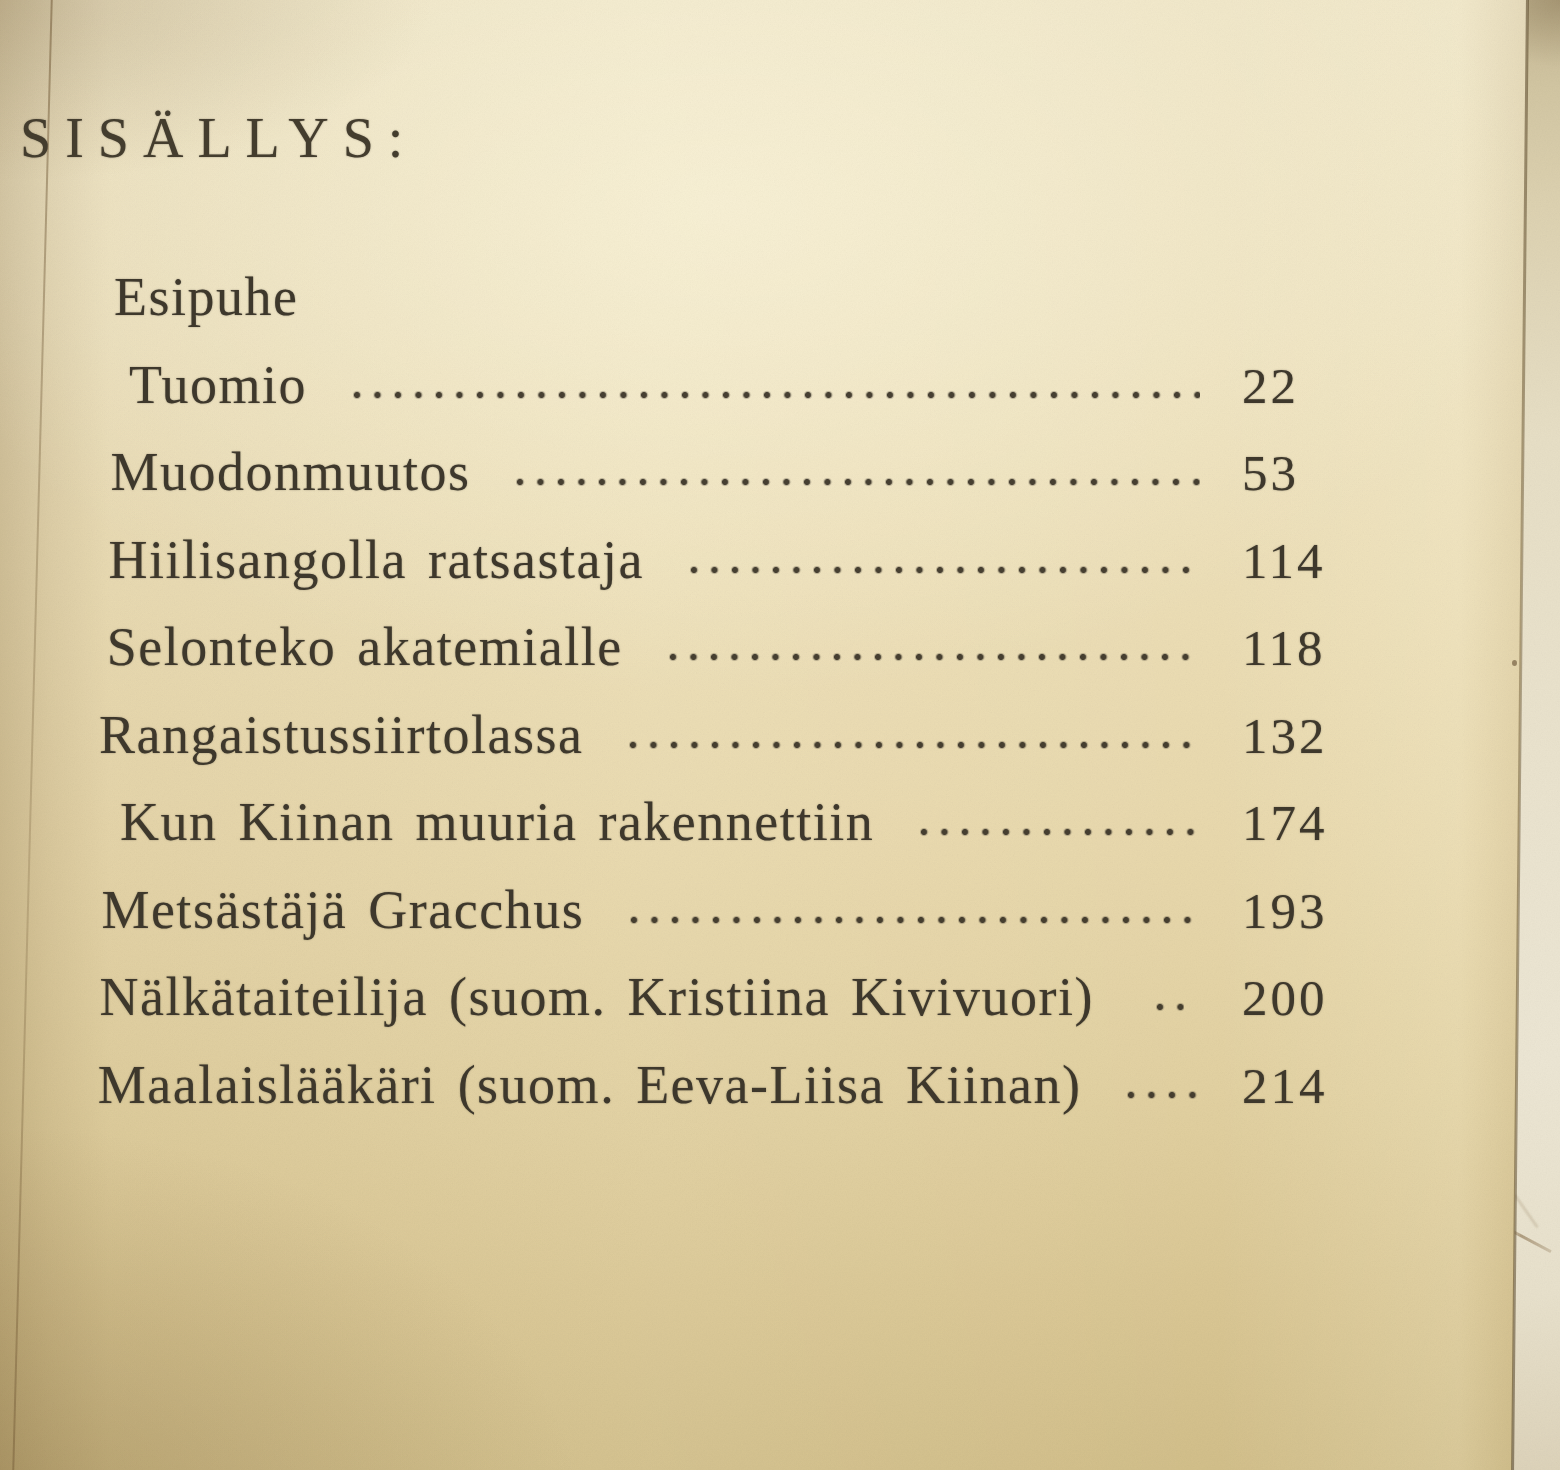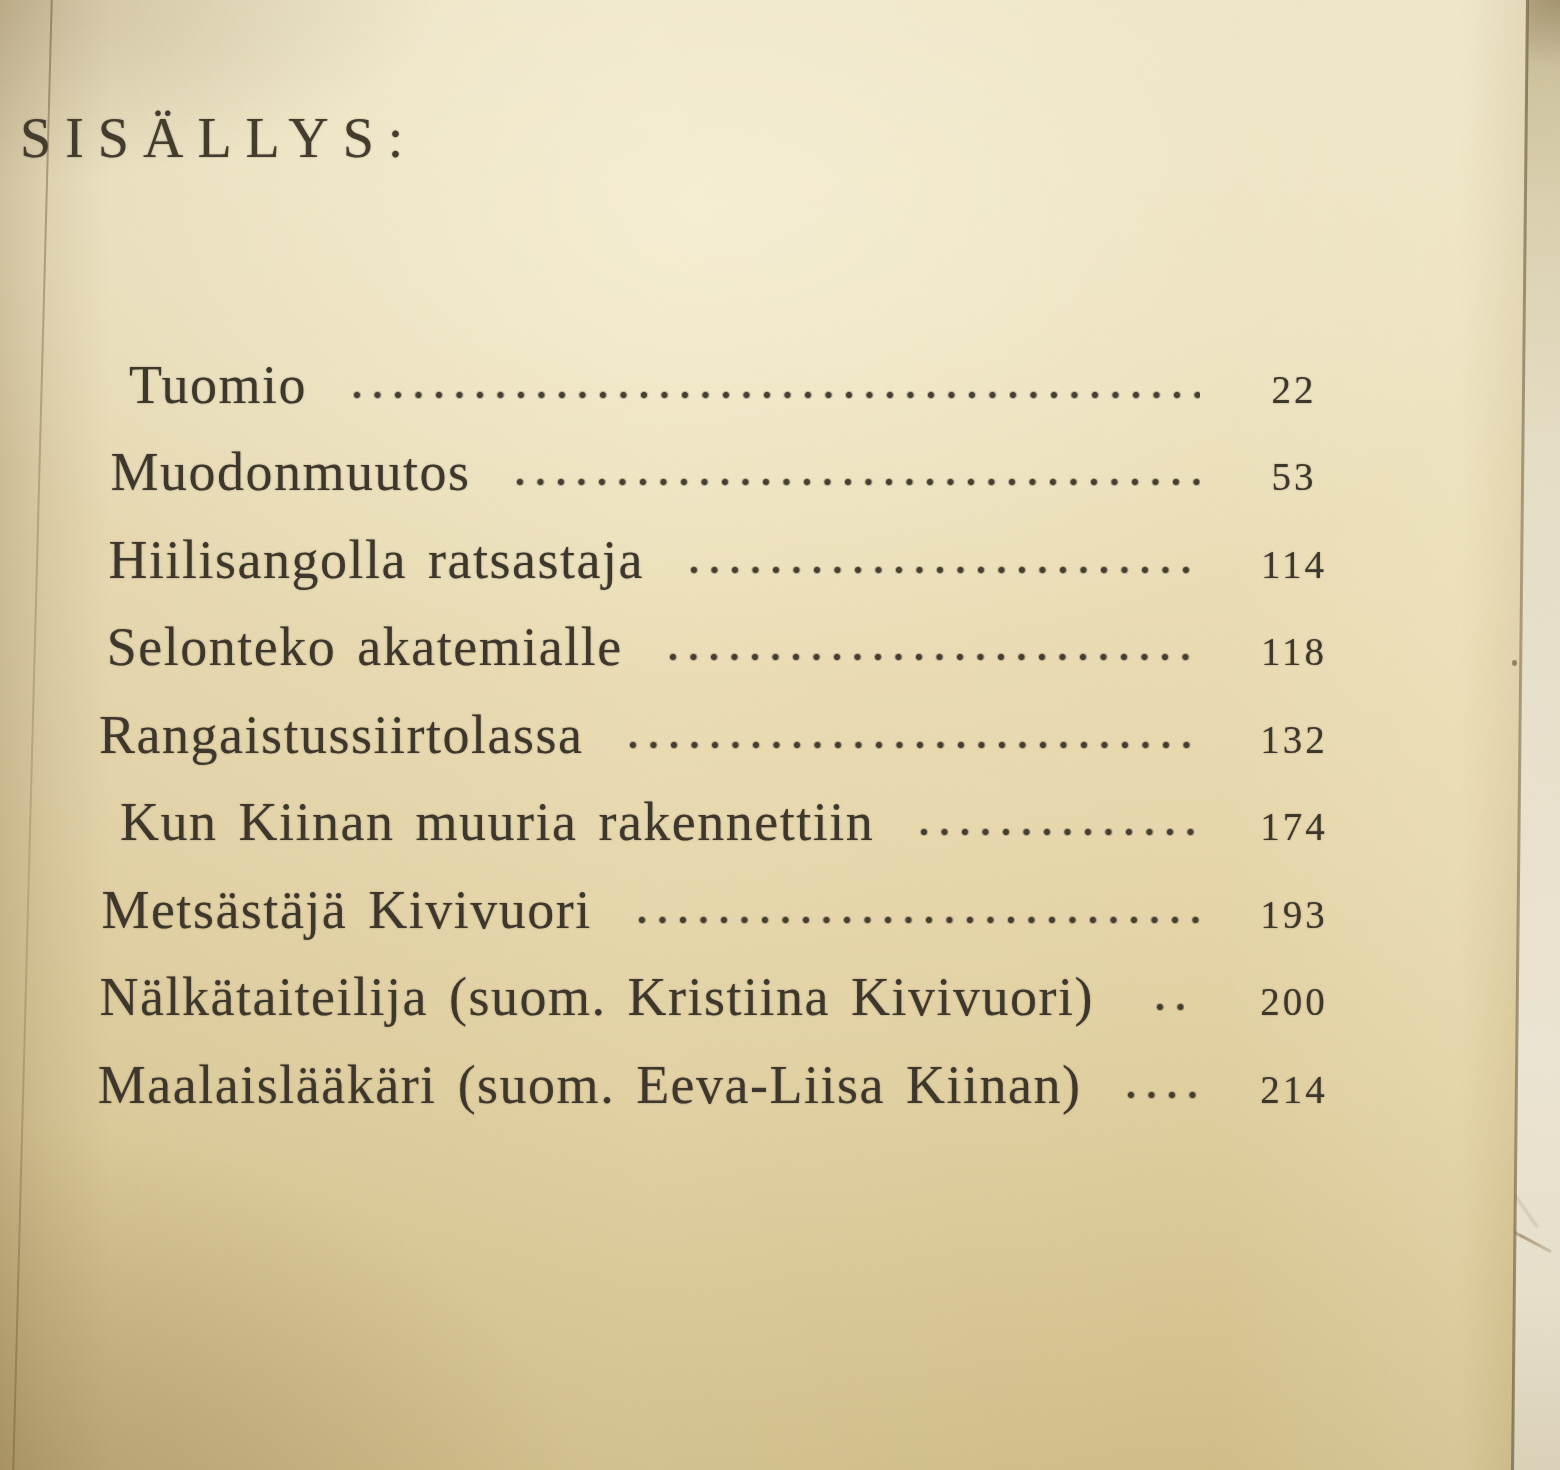--- a/index.html
+++ b/index.html
@@ -141,22 +141,22 @@
     height: 14px;
     margin: 0 42px 10px 46px;
     background-image: radial-gradient(circle at 4px 7px,
       rgba(56,49,37,0.92) 2.6px, rgba(56,49,37,0.30) 3.4px, rgba(56,49,37,0) 4.6px);
     background-size: 20.5px 14px;
     background-repeat: repeat-x;
     background-position: left center;
   }
   .num {
     min-width: 104px;
-    text-align: center;
-    font-size: 39px;
+    text-align: left;
+    font-size: 51px;
     letter-spacing: 3px;
     font-variant-numeric: oldstyle-nums;
     font-feature-settings: "onum" 1;
   }
   .row.no-page .leader { background: none; }
 
   
   .grain {
     position: absolute;
     inset: 0;
@@ -176,20 +176,21 @@
   </div>
 
   <div class="page">
     <div class="left-crease"></div>
 
     <h1 class="title">SISÄLLYS:</h1>
 
     <div class="entries">
 
         <div class="row no-page" style="margin-left: 18px;">
+          <span class="label">Esipuhe</span>
           <span class="leader"></span>
           <span class="num"></span>
         </div>
 
         <div class="row" style="margin-left: 33px;">
           <span class="label">Tuomio</span>
           <span class="leader"></span>
           <span class="num">22</span>
         </div>
 
@@ -217,21 +218,21 @@
           <span class="num">132</span>
         </div>
 
         <div class="row" style="margin-left: 24px;">
           <span class="label">Kun Kiinan muuria rakennettiin</span>
           <span class="leader"></span>
           <span class="num">174</span>
         </div>
 
         <div class="row" style="margin-left: 5.4px;">
-          <span class="label">Metsästäjä Kivivuori</span>
+          <span class="label">Metsästäjä Gracchus</span>
           <span class="leader"></span>
           <span class="num">193</span>
         </div>
 
         <div class="row" style="margin-left: 3.6px; gap: 16px;">
           <span class="label">Nälkätaiteilija (suom. Kristiina Kivivuori)</span>
           <span class="leader"></span>
           <span class="num">200</span>
         </div>
 

